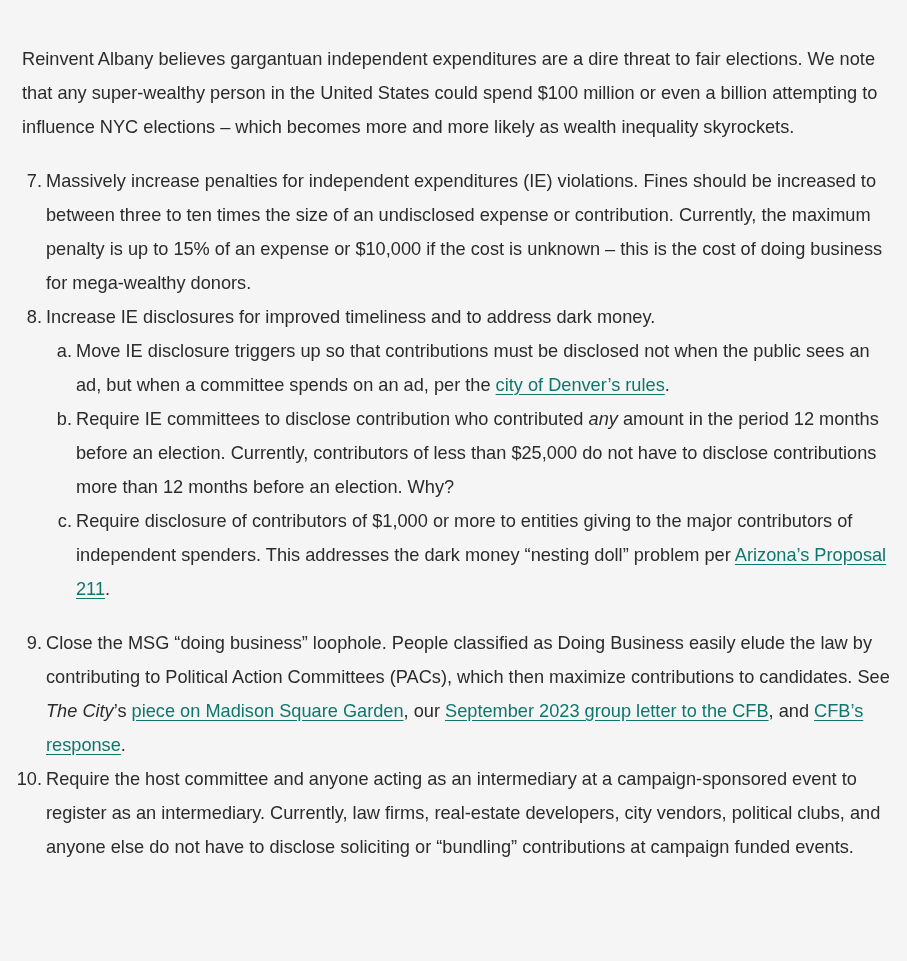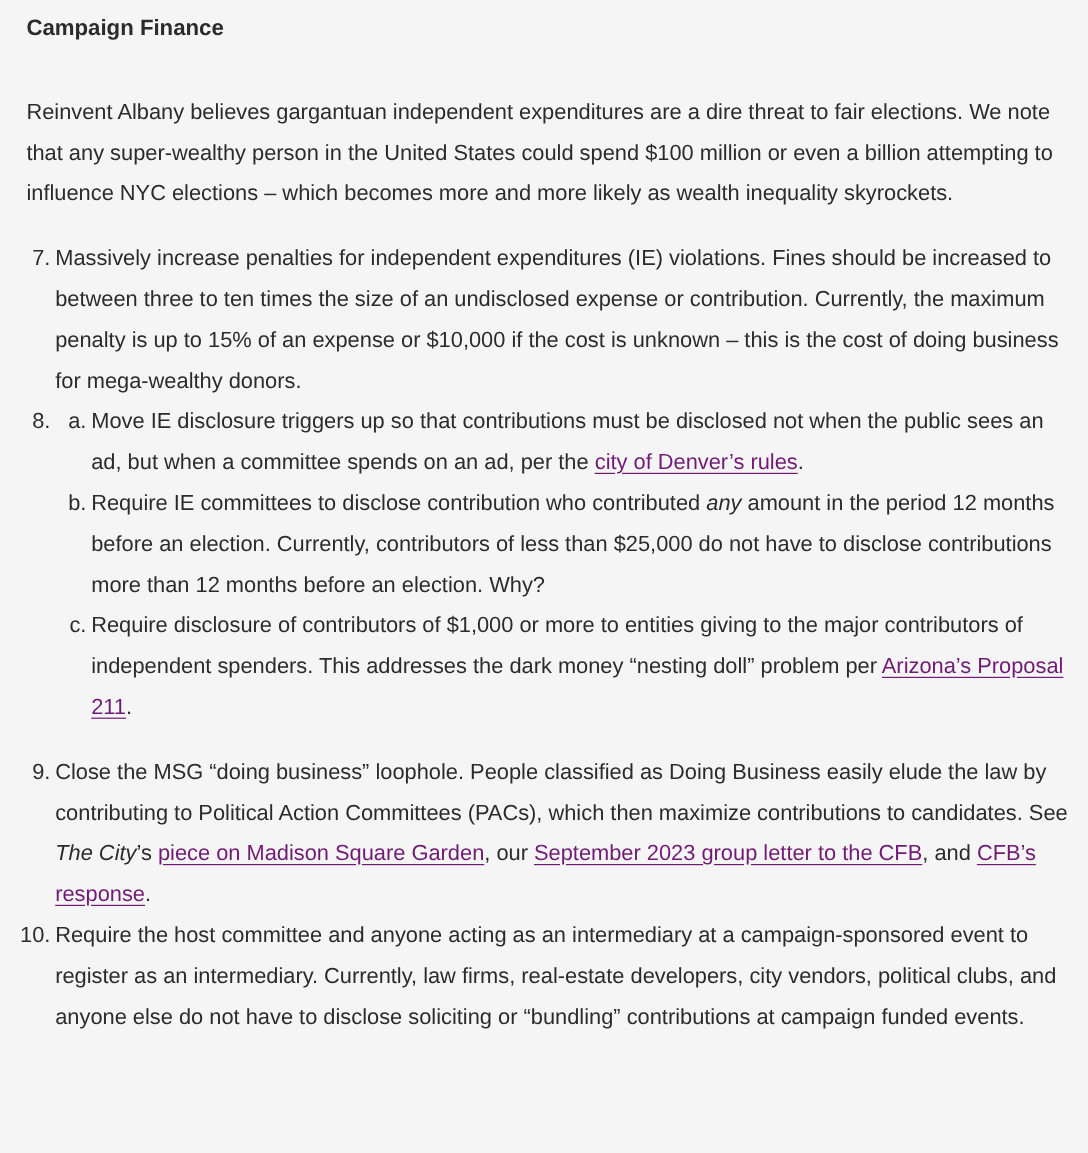--- a/index.html
+++ b/index.html
@@ -16,36 +16,36 @@
   p.intro { margin: 36px 0 20px 0; }
   ol.main { margin: 0; padding: 0 0 0 24px; list-style: none; }
   ol.main > li { position: relative; }
   ol.main > li > .num { position: absolute; left: -24px; width: 20px; text-align: right; }
   ol.main > li.wide > .num { left: -34px; width: 30px; }
   ol.sub { margin: 0; padding: 0 0 0 30px; list-style: none; }
   ol.sub > li { position: relative; }
   ol.sub > li > .num { position: absolute; left: -22px; width: 18px; text-align: right; }
   .gap { height: 20px; }
   b { font-weight: normal; }
-  a { color: #701a75; text-underline-offset: 3px; }
+  a { color: #0f766e; text-underline-offset: 3px; }
 </style>
 </head>
 <body>
 
 <div class="wrap">
-  <h3>Campaign Finance</h3>
   <p class="intro">Reinvent Albany believes gargantuan independent expenditures are a dire threat to fair elections. We note that any super-wealthy person in the United States could spend $100 million or even a billion attempting to influence NYC elections – which becomes more and more likely as wealth inequality skyrockets.</p>
 
   <ol class="main">
     <li>
       <span class="num">7.</span>
       <b>Massively increase penalties for independent expenditures (IE) violations.</b><span> Fines should be increased to between three to ten times the size of an undisclosed expense or contribution. Currently, the maximum penalty is up to 15% of an expense or $10,000 if the cost is unknown – this is the cost of doing business for mega-wealthy donors.</span>
     </li>
     <li>
       <span class="num">8.</span>
+      <b>Increase IE disclosures for improved timeliness and to address dark money.</b>
       <ol class="sub">
         <li>
           <span class="num">a.</span>
           <span>Move IE disclosure triggers up so that contributions must be disclosed not when the public sees an ad, but when a committee spends on an ad, per the </span><a href="#">city of Denver’s rules</a><span>.</span>
         </li>
         <li>
           <span class="num">b.</span>
           <span>Require IE committees to disclose contribution who contributed </span><i>any</i><span> amount in the period 12 months before an election. Currently, contributors of less than $25,000 do not have to disclose contributions more than 12 months before an election. Why?</span>
         </li>
         <li>

